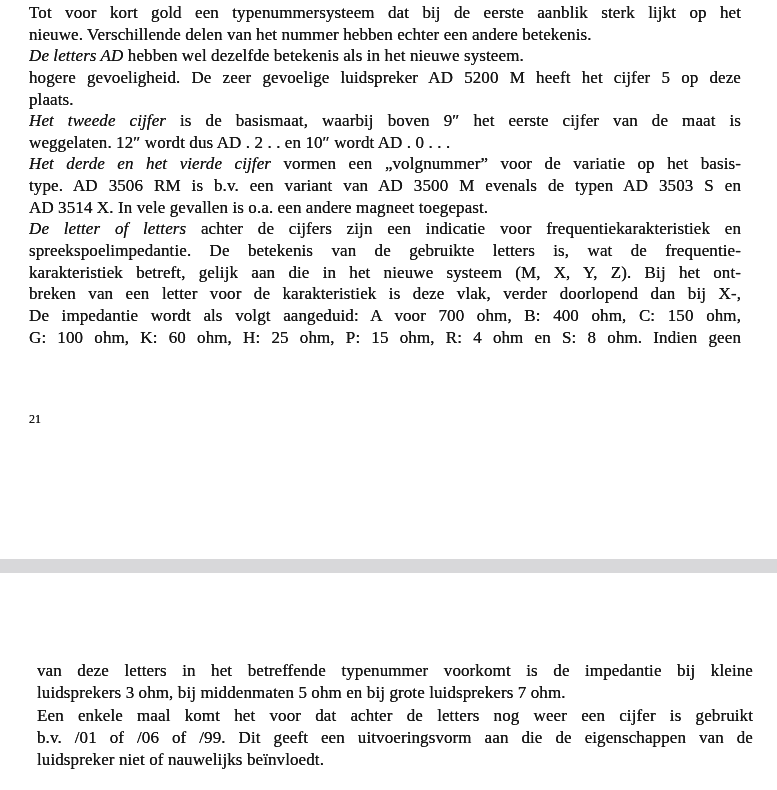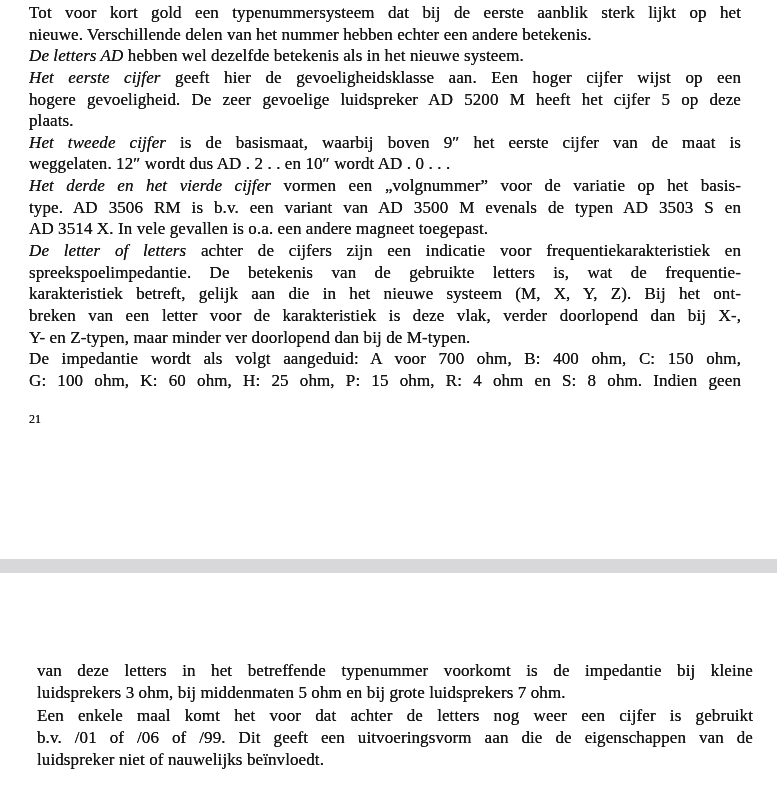--- a/index.html
+++ b/index.html
@@ -65,33 +65,31 @@
 </style>
 </head>
 <body>
 
 <div class="sheet" style="background: rgb(255, 255, 255); color: rgb(22, 22, 22);">
 
   <div id="top-text" class="textblock top">
       <div class="line">Tot voor kort gold een typenummersysteem dat bij de eerste aanblik sterk lijkt op het</div>
       <div class="line end">nieuwe. Verschillende delen van het nummer hebben echter een andere betekenis.</div>
       <div class="line end"><em>De letters AD</em> hebben wel dezelfde betekenis als in het nieuwe systeem.</div>
-      <div class="line"><em>Het eerste cijfer</em> geeft hier de gevoeligheidsklasse aan. Een hoger cijfer wijst op een</div>
       <div class="line">hogere gevoeligheid. De zeer gevoelige luidspreker AD 5200 M heeft het cijfer 5 op deze</div>
       <div class="line end">plaats.</div>
       <div class="line"><em>Het tweede cijfer</em> is de basismaat, waarbij boven 9″ het eerste cijfer van de maat is</div>
       <div class="line end">weggelaten. 12″ wordt dus AD . 2 . . en 10″ wordt AD . 0 . . .</div>
       <div class="line"><em>Het derde en het vierde cijfer</em> vormen een „volgnummer” voor de variatie op het basis-</div>
       <div class="line">type. AD 3506 RM is b.v. een variant van AD 3500 M evenals de typen AD 3503 S en</div>
       <div class="line end">AD 3514 X. In vele gevallen is o.a. een andere magneet toegepast.</div>
       <div class="line"><em>De letter of letters</em> achter de cijfers zijn een indicatie voor frequentiekarakteristiek en</div>
       <div class="line">spreekspoelimpedantie. De betekenis van de gebruikte letters is, wat de frequentie-</div>
       <div class="line">karakteristiek betreft, gelijk aan die in het nieuwe systeem (M, X, Y, Z). Bij het ont-</div>
       <div class="line">breken van een letter voor de karakteristiek is deze vlak, verder doorlopend dan bij X-,</div>
-      <div class="line end">Y- en Z-typen, maar minder ver doorlopend dan bij de M-typen.</div>
       <div class="line">De impedantie wordt als volgt aangeduid: A voor 700 ohm, B: 400 ohm, C: 150 ohm,</div>
       <div class="line">G: 100 ohm, K: 60 ohm, H: 25 ohm, P: 15 ohm, R: 4 ohm en S: 8 ohm. Indien geen</div>
     </div>
 
   <div id="page-number-row">
     <span>21</span>
   </div>
 
   <div id="divider-band" style="background: rgb(216, 216, 218);"></div>
 

